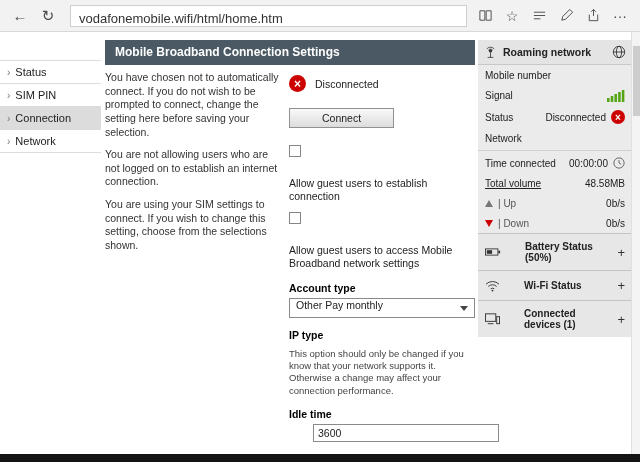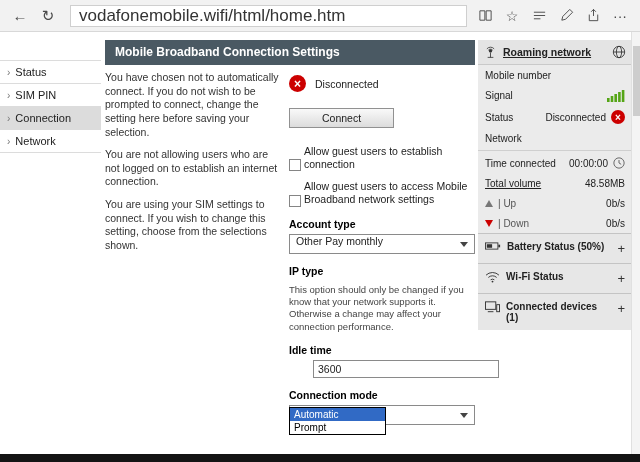--- a/index.html
+++ b/index.html
@@ -13,22 +13,22 @@
     position:absolute; top:0; left:0; width:100%; height:32px;
     background:#f2f2f2; border-bottom:1px solid #d8d8d8;
     display:flex; align-items:center; padding:0 8px; gap:4px;
   }
   .chrome-btn {
     background:none; border:none; font-family:inherit; font-size:15px; color:#4a4a4a;
     width:24px; height:24px; line-height:22px; text-align:center; cursor:pointer; flex:none;
   }
   .addressbar {
     flex:1; height:22px; background:#fff; border:1px solid #cfcfcf;
-    display:flex; align-items:flex-start; padding:0 8px; margin:12px 6px;
-    font-size:17px; color:#333; cursor:text; overflow:hidden;
+    display:flex; align-items:flex-end; padding:0 8px; margin:12px 6px;
+    font-size:13px; color:#333; cursor:text; overflow:hidden;
   }
   .chrome-icons { display:flex; align-items:center; gap:11px; padding-right:4px; }
   .cicon { width:16px; height:16px; display:inline-flex; align-items:center; justify-content:center;
            color:#4a4a4a; font-size:14px; cursor:pointer; flex:none; }
   .cicon svg { display:block; }
   
   .sidenav { position:absolute; left:0; top:60px; width:101px; font-size:11px; background:#fff; }
   .sideitem {
     border-top:1px solid #dcdcdc; padding:5px 7px; color:#222; cursor:pointer;
     display:flex; align-items:center; gap:5px;
@@ -46,21 +46,21 @@
   .ctrl-status { display:flex; align-items:center; gap:9px; margin-top:4px; }
   .xcircle {
     width:17px; height:17px; border-radius:50%; background:#cc0000; color:#fff;
     font-size:12px; font-weight:bold; display:inline-flex; align-items:center; justify-content:center; flex:none;
   }
   .xcircle.small { width:14px; height:14px; font-size:10px; }
   .connect-btn {
     margin-top:16px; border:1px solid #919191; background:linear-gradient(#f9f9f9,#dcdcdc);
     padding:3px 32px; font-size:10.5px; font-family:inherit; color:#222; cursor:pointer;
   }
-  .chk { display:flex; gap:3px; margin-top:9px; align-items:flex-end; }
+  .chk { display:flex; gap:20px; margin-top:9px; align-items:flex-start;flex-direction:column; }
   .chk.first { margin-top:17px; }
   .box {
     width:12px; height:12px; border:1px solid #858585; background:#fff; flex:none;
     font-size:10px; line-height:10px; color:#555; text-align:center; cursor:pointer;
   }
   .chk-label { line-height:1.25; }
   .field-label { font-weight:bold; margin-top:11px; margin-bottom:4px; color:#000; }
   .select {
     position:relative; height:20px; border:1px solid #8a8a8a; background:#fff;
     display:flex; padding:0 18px 0 6px; cursor:pointer;
@@ -77,33 +77,33 @@
     font-size:10.5px; font-family:inherit; color:#222; background:#fff;margin-left:24px;
   }
   .cm-wrap { position:relative; height:36px; }
   .listbox { position:absolute; left:0; top:2px; width:97px; background:#fff; border:1px solid #000; z-index:3; }
   .opt { font-size:10px; padding:1px 4px; cursor:pointer; color:#000; }
   .opt.sel { background:#316ac5; color:#fff; }
   
   .panel { position:absolute; left:478px; top:40px; width:154px; background:#ebebeb; font-size:10px; color:#222; }
   .panel-header {
     display:flex; align-items:center; gap:6px; padding:5px 6px;
-    background:#e4e4e4; border-bottom:1px solid #c9c9c9;text-decoration:underline;
+    background:#e4e4e4; border-bottom:1px solid #c9c9c9;
   }
   .ptitle { font-weight:bold; font-size:10.5px; flex:1; }
   .picon { display:inline-flex; align-items:center; flex:none; }
   .prow { display:flex; align-items:center; padding:4px 7px; min-height:20px; }
   .plabel { flex:1; }
   .plabel.link { text-decoration:underline; cursor:pointer; }
   .plabel.dim { color:#555; margin-left:5px; }
   .pvalue { text-align:right; }
   .pval-icon { margin-left:5px; display:inline-flex; }
   .pdivider { border-top:1px solid #cfcfcf; margin:2px 0; }
   .psection {
-    display:flex; align-items:flex-start; gap:6px; padding:7px 7px;
+    display:flex; align-items:center; gap:24px; padding:7px 7px;
     border-top:1px solid #c4c4c4; background:#e7e7e7; cursor:pointer;
   }
   .psection .plabel { font-weight:bold; }
   .plus { font-size:13px; color:#333; }
   .tri-up { width:0; height:0; border-left:4px solid transparent; border-right:4px solid transparent;
             border-bottom:7px solid #777; display:inline-block; }
   .tri-down { width:0; height:0; border-left:4px solid transparent; border-right:4px solid transparent;
               border-top:7px solid #cc0000; display:inline-block; }
   
   .scrollbar { position:absolute; right:0; top:32px; bottom:8px; width:9px; background:#f4f4f4; border-left:1px solid #e0e0e0; }

